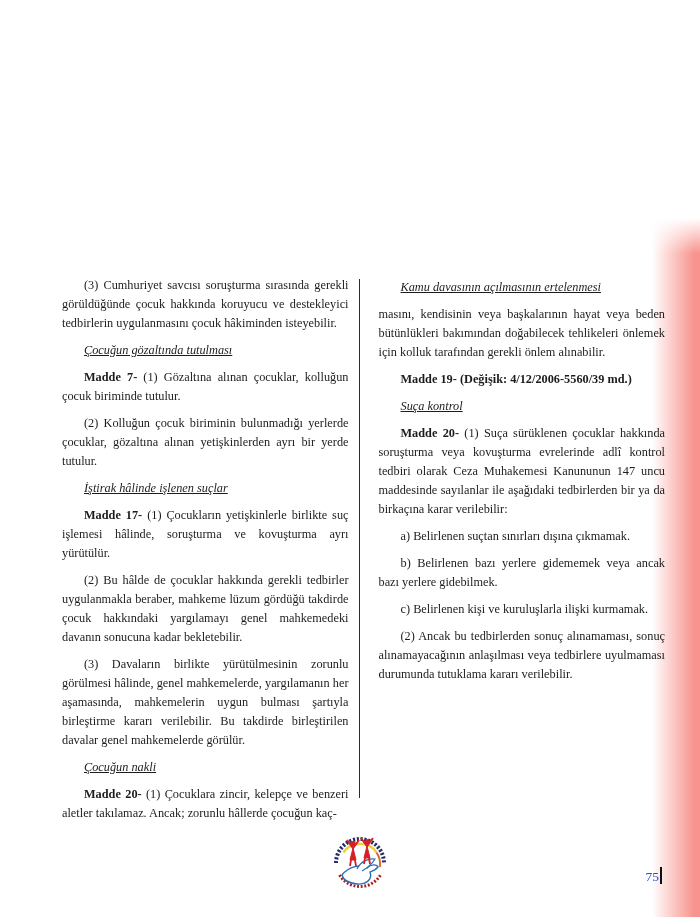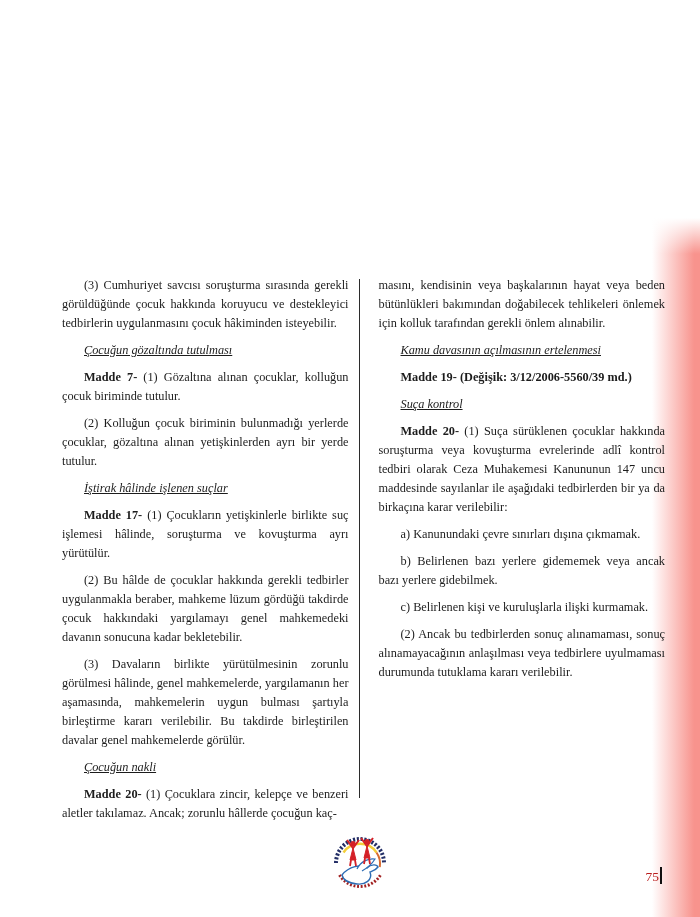--- a/index.html
+++ b/index.html
@@ -21,21 +21,21 @@
   .divider{position:absolute;left:359px;top:279px;height:519px;width:1px;background:#2b2b2b;}
   .para{
     margin:0 0 8px 0;text-indent:22px;text-align:justify;
     font-size:12.3px;line-height:19px;
   }
   .heading{font-style:italic;text-align:left;margin:2px 0 8px 0;text-decoration:underline;}
   .noindent{text-indent:0;}
   .lead{font-weight:bold;}
   .pagenum{
     position:absolute;top:867px;left:598px;width:64px;text-align:right;
-    font-size:13.5px;color:#b91c1c;white-space:nowrap;
+    font-size:13.5px;color:#1d4ed8;white-space:nowrap;
   }
   .pagenum .bar{display:inline-block;width:2px;height:17px;background:#101010;margin-left:1px;vertical-align:-3px;}
   .logo{position:absolute;left:329px;top:830px;width:62px;height:64px;}
 </style>
 </head>
 <body>
 
 <div class="page">
 
   <div class="band"></div>
@@ -51,26 +51,26 @@
       <p class="para"><b class="lead"></b><span>(2) Kolluğun çocuk biriminin bulunmadığı yerlerde çocuklar, gözaltına alınan yetişkinlerden ayrı bir yerde tutulur.</span></p>
       <p class="para heading">İştirak hâlinde işlenen suçlar</p>
       <p class="para"><b class="lead">Madde 17-</b><span> (1) Çocukların yetişkinlerle birlikte suç işlemesi hâlinde, soruşturma ve kovuşturma ayrı yürütülür.</span></p>
       <p class="para"><b class="lead"></b><span>(2) Bu hâlde de çocuklar hakkında gerekli tedbirler uygulanmakla beraber, mahkeme lüzum gördüğü takdirde çocuk hakkındaki yargılamayı genel mahkemedeki davanın sonucuna kadar bekletebilir.</span></p>
       <p class="para"><b class="lead"></b><span>(3) Davaların birlikte yürütülmesinin zorunlu görülmesi hâlinde, genel mahkemelerde, yargılamanın her aşamasında, mahkemelerin uygun bulması şartıyla birleştirme kararı verilebilir. Bu takdirde birleştirilen davalar genel mahkemelerde görülür.</span></p>
       <p class="para heading">Çocuğun nakli</p>
       <p class="para"><b class="lead">Madde 20-</b><span> (1) Çocuklara zincir, kelepçe ve benzeri aletler takılamaz. Ancak; zorunlu hâllerde çocuğun kaç-</span></p>
     </div>
 
     <div class="col col-right">
+      <p class="para heading">Kamu davasının açılmasının ertelenmesi</p>
       <p class="para noindent"><b class="lead"></b><span>masını, kendisinin veya başkalarının hayat veya beden bütünlükleri bakımından doğabilecek tehlikeleri önlemek için kolluk tarafından gerekli önlem alınabilir.</span></p>
-      <p class="para heading">Kamu davasının açılmasının ertelenmesi</p>
-      <p class="para"><b class="lead">Madde 19- (Değişik: 3/12/2006-5560/39 md.)</b><span></span></p>
+      <p class="para"><b class="lead">Madde 19- (Değişik: 4/12/2006-5560/39 md.)</b><span></span></p>
       <p class="para heading">Suça kontrol</p>
       <p class="para"><b class="lead">Madde 20-</b><span> (1) Suça sürüklenen çocuklar hakkında soruşturma veya kovuşturma evrelerinde adlî kontrol tedbiri olarak Ceza Muhakemesi Kanununun 147 uncu maddesinde sayılanlar ile aşağıdaki tedbirlerden bir ya da birkaçına karar verilebilir:</span></p>
-      <p class="para"><b class="lead"></b><span>a) Kanunundaki çevre sınırları dışına çıkmamak.</span></p>
+      <p class="para"><b class="lead"></b><span>a) Belirlenen suçtan sınırları dışına çıkmamak.</span></p>
       <p class="para"><b class="lead"></b><span>b) Belirlenen bazı yerlere gidememek veya ancak bazı yerlere gidebilmek.</span></p>
       <p class="para"><b class="lead"></b><span>c) Belirlenen kişi ve kuruluşlarla ilişki kurmamak.</span></p>
       <p class="para"><b class="lead"></b><span>(2) Ancak bu tedbirlerden sonuç alınamaması, sonuç alınamayacağının anlaşılması veya tedbirlere uyulmaması durumunda tutuklama kararı verilebilir.</span></p>
     </div>
 
   </div>
 
   <div class="logo">
     <svg viewBox="0 0 62 64" width="62" height="64">
 

